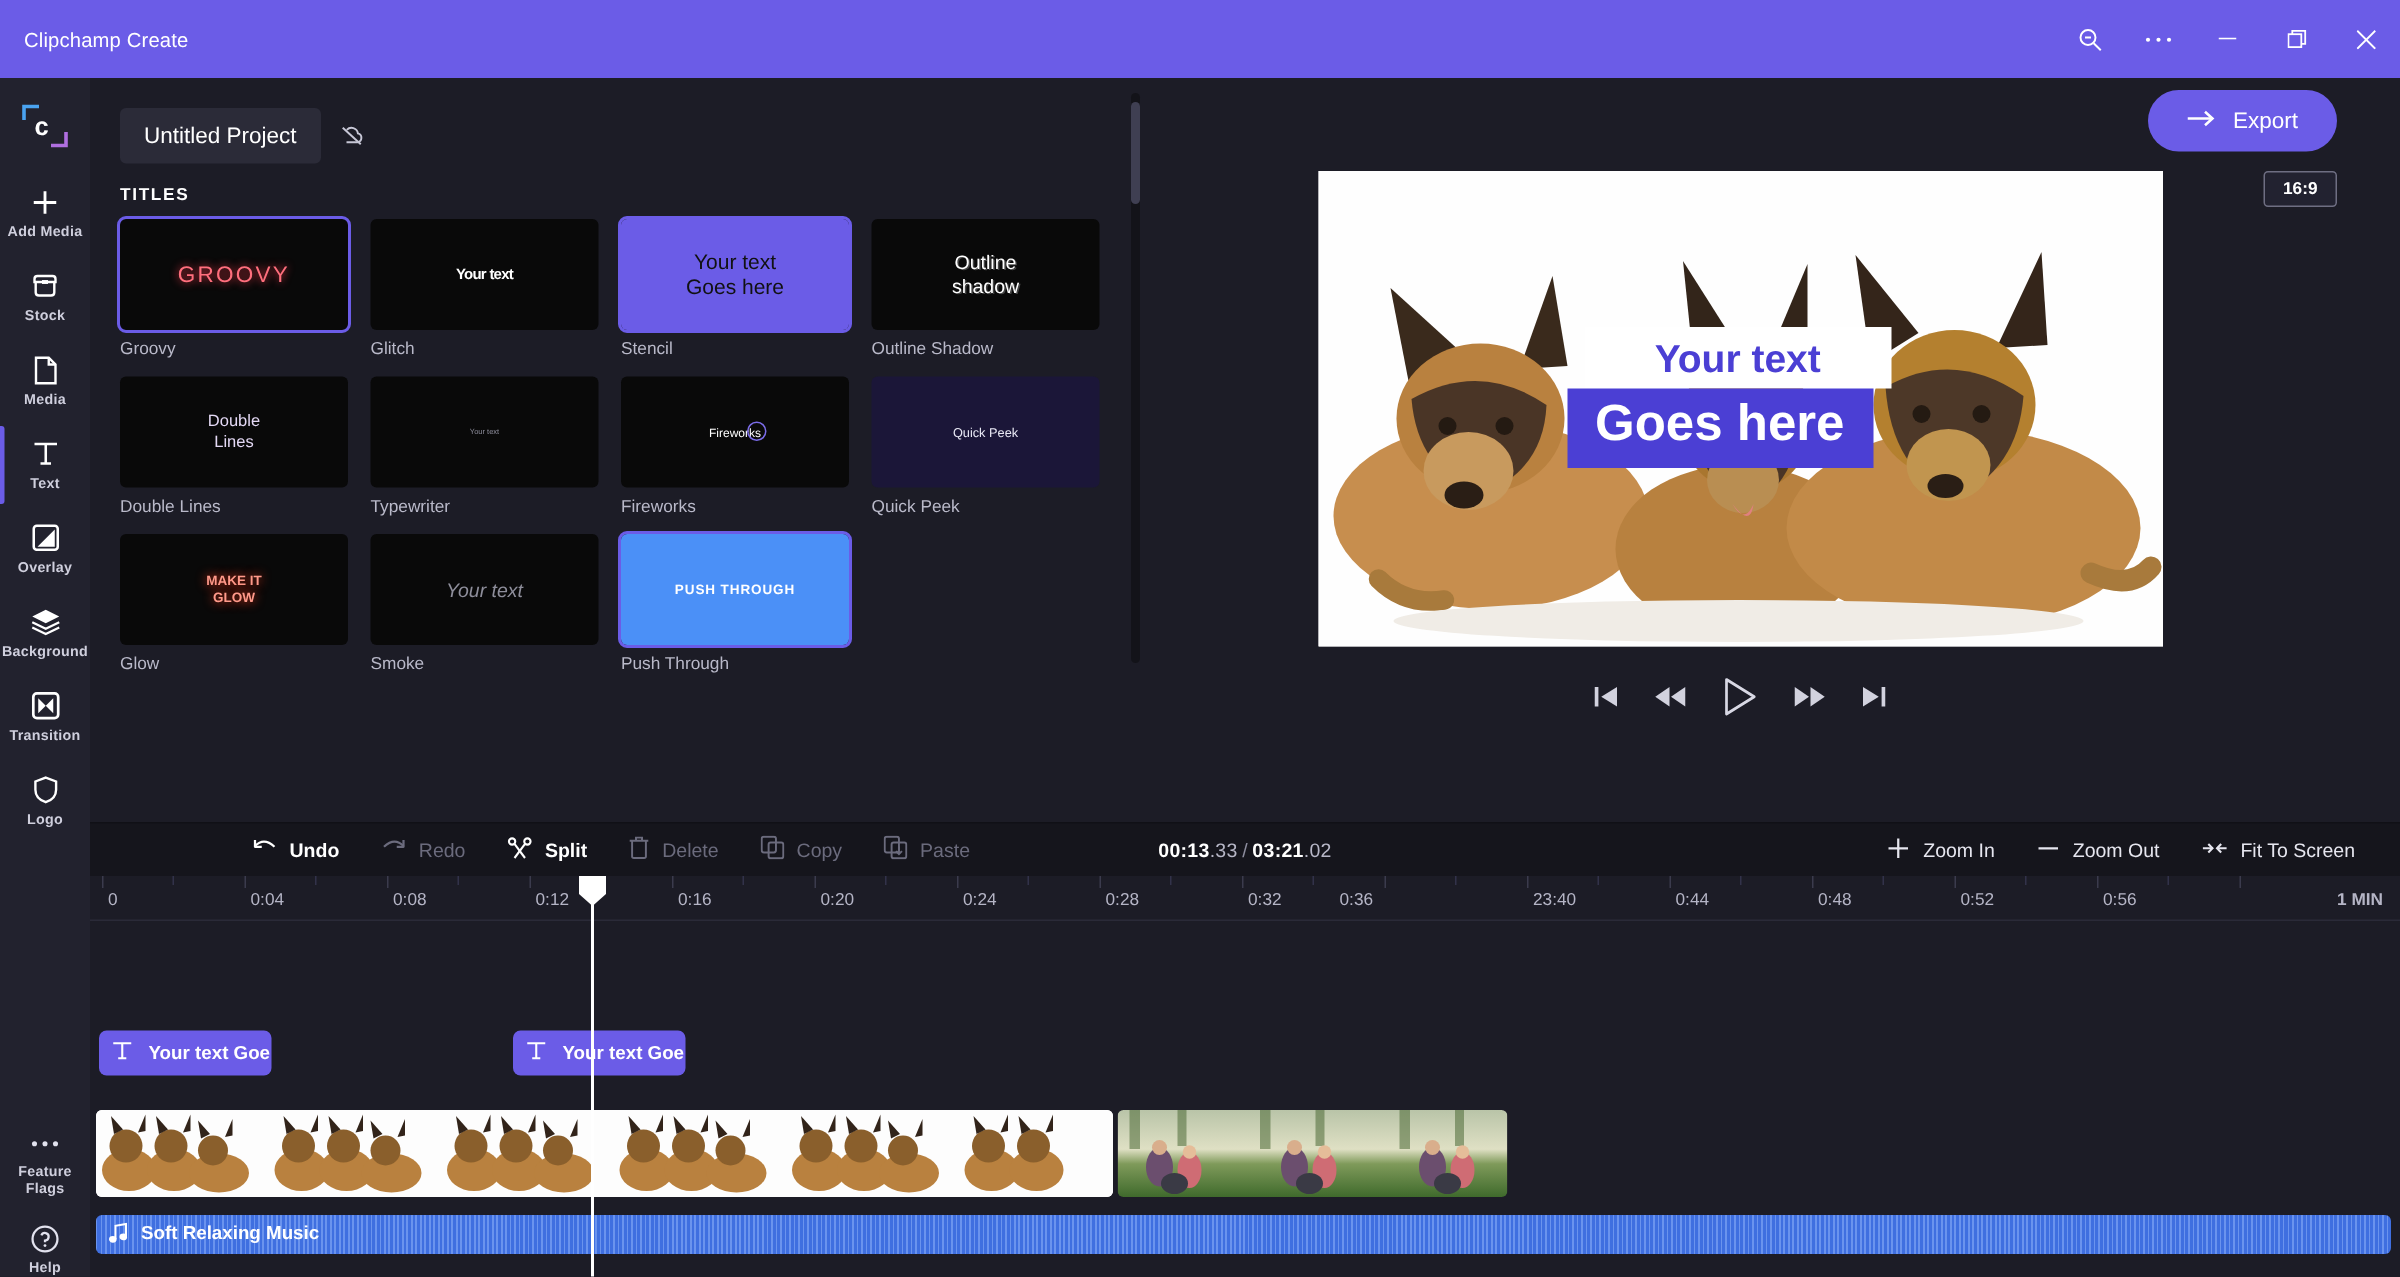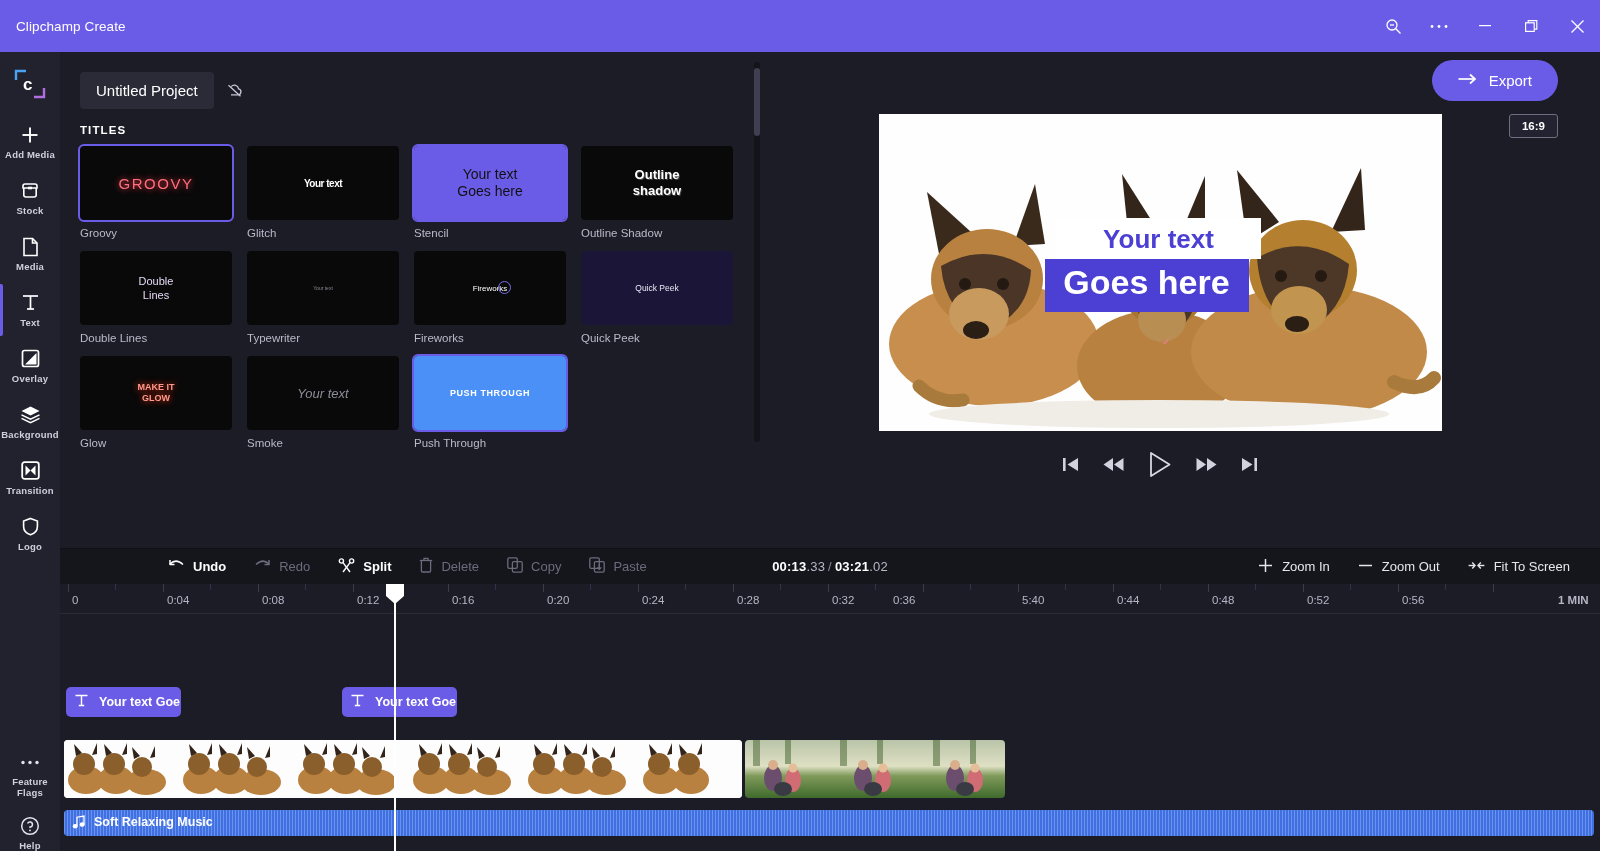--- a/index.html
+++ b/index.html
@@ -77,21 +77,21 @@
   .thumb{
     width:152px; height:74px; border-radius:4px; background:#090909;
     display:flex; align-items:center; justify-content:center; overflow:hidden;
     position:relative; text-align:center;
   }
   .card.selected .thumb{ outline:2px solid #6B5CE7; outline-offset:0; }
   .cap{ font-size:11.5px; color:#b9b9c9; margin-top:7px; }
   .t-groovy{ color:#ff6f7d; font-size:15px; letter-spacing:1.5px; text-shadow:0 0 6px #ff3b4d;}
   .t-glitch{ color:#fff; font-size:10px; font-weight:700; filter:blur(.4px); letter-spacing:-.5px;}
   .t-stencil{ background:#6B5CE7 !important; color:#111; font-size:14px; line-height:1.25; }
-  .t-outline{ color:#fff; font-size:13px; font-weight:700; line-height:1.25; text-shadow:1px 1px 0 #444;}
+  .t-outline{ color:#fff; font-size:13px; font-weight:400; line-height:1.25; text-shadow:1px 1px 0 #444;}
   .t-double{ color:#e4d9f5; font-size:11px; line-height:1.3; }
   .t-double .bar{ height:2px; background:#c9a3e8; width:68px; margin:2px auto; }
   .t-type{ color:#8c8c9a; font-size:5px; }
   .t-fire{ color:#fff; font-size:8px; position:relative;}
   .t-quick{ background:#1b1638 !important; color:#e9e9f5; font-size:8.5px; }
   .t-glow{ color:#ff9a8a; font-size:9px; font-weight:800; line-height:1.25; text-shadow:0 0 7px #ff3b1d;}
   .t-smoke{ color:#8e8e9b; font-size:13px; filter:blur(.5px); font-style:italic;}
   .t-push{ background:#4b90f7 !important; color:#fff; font-size:9px; font-weight:700; letter-spacing:.6px;}
   .t-tidal{ color:#fff; font-size:9.5px; letter-spacing:1.2px; }
 
@@ -666,21 +666,21 @@
         <div class="tlabel" style="left:12px">0</div>
         <div class="tlabel" style="left:107px">0:04</div>
         <div class="tlabel" style="left:202px">0:08</div>
         <div class="tlabel" style="left:297px">0:12</div>
         <div class="tlabel" style="left:392px">0:16</div>
         <div class="tlabel" style="left:487px">0:20</div>
         <div class="tlabel" style="left:582px">0:24</div>
         <div class="tlabel" style="left:677px">0:28</div>
         <div class="tlabel" style="left:772px">0:32</div>
         <div class="tlabel" style="left:833px">0:36</div>
-        <div class="tlabel" style="left:962px">5:40</div>
+        <div class="tlabel" style="left:962px">23:40</div>
         <div class="tlabel" style="left:1057px">0:44</div>
         <div class="tlabel" style="left:1152px">0:48</div>
         <div class="tlabel" style="left:1247px">0:52</div>
         <div class="tlabel" style="left:1342px">0:56</div>
         <div class="tlabel" style="left:1498px;font-weight:700">1 MIN</div>
       </div>
 
       <div class="tracks">
 
         <div class="clip-text" style="left:6px;top:73px;width:115px;">

